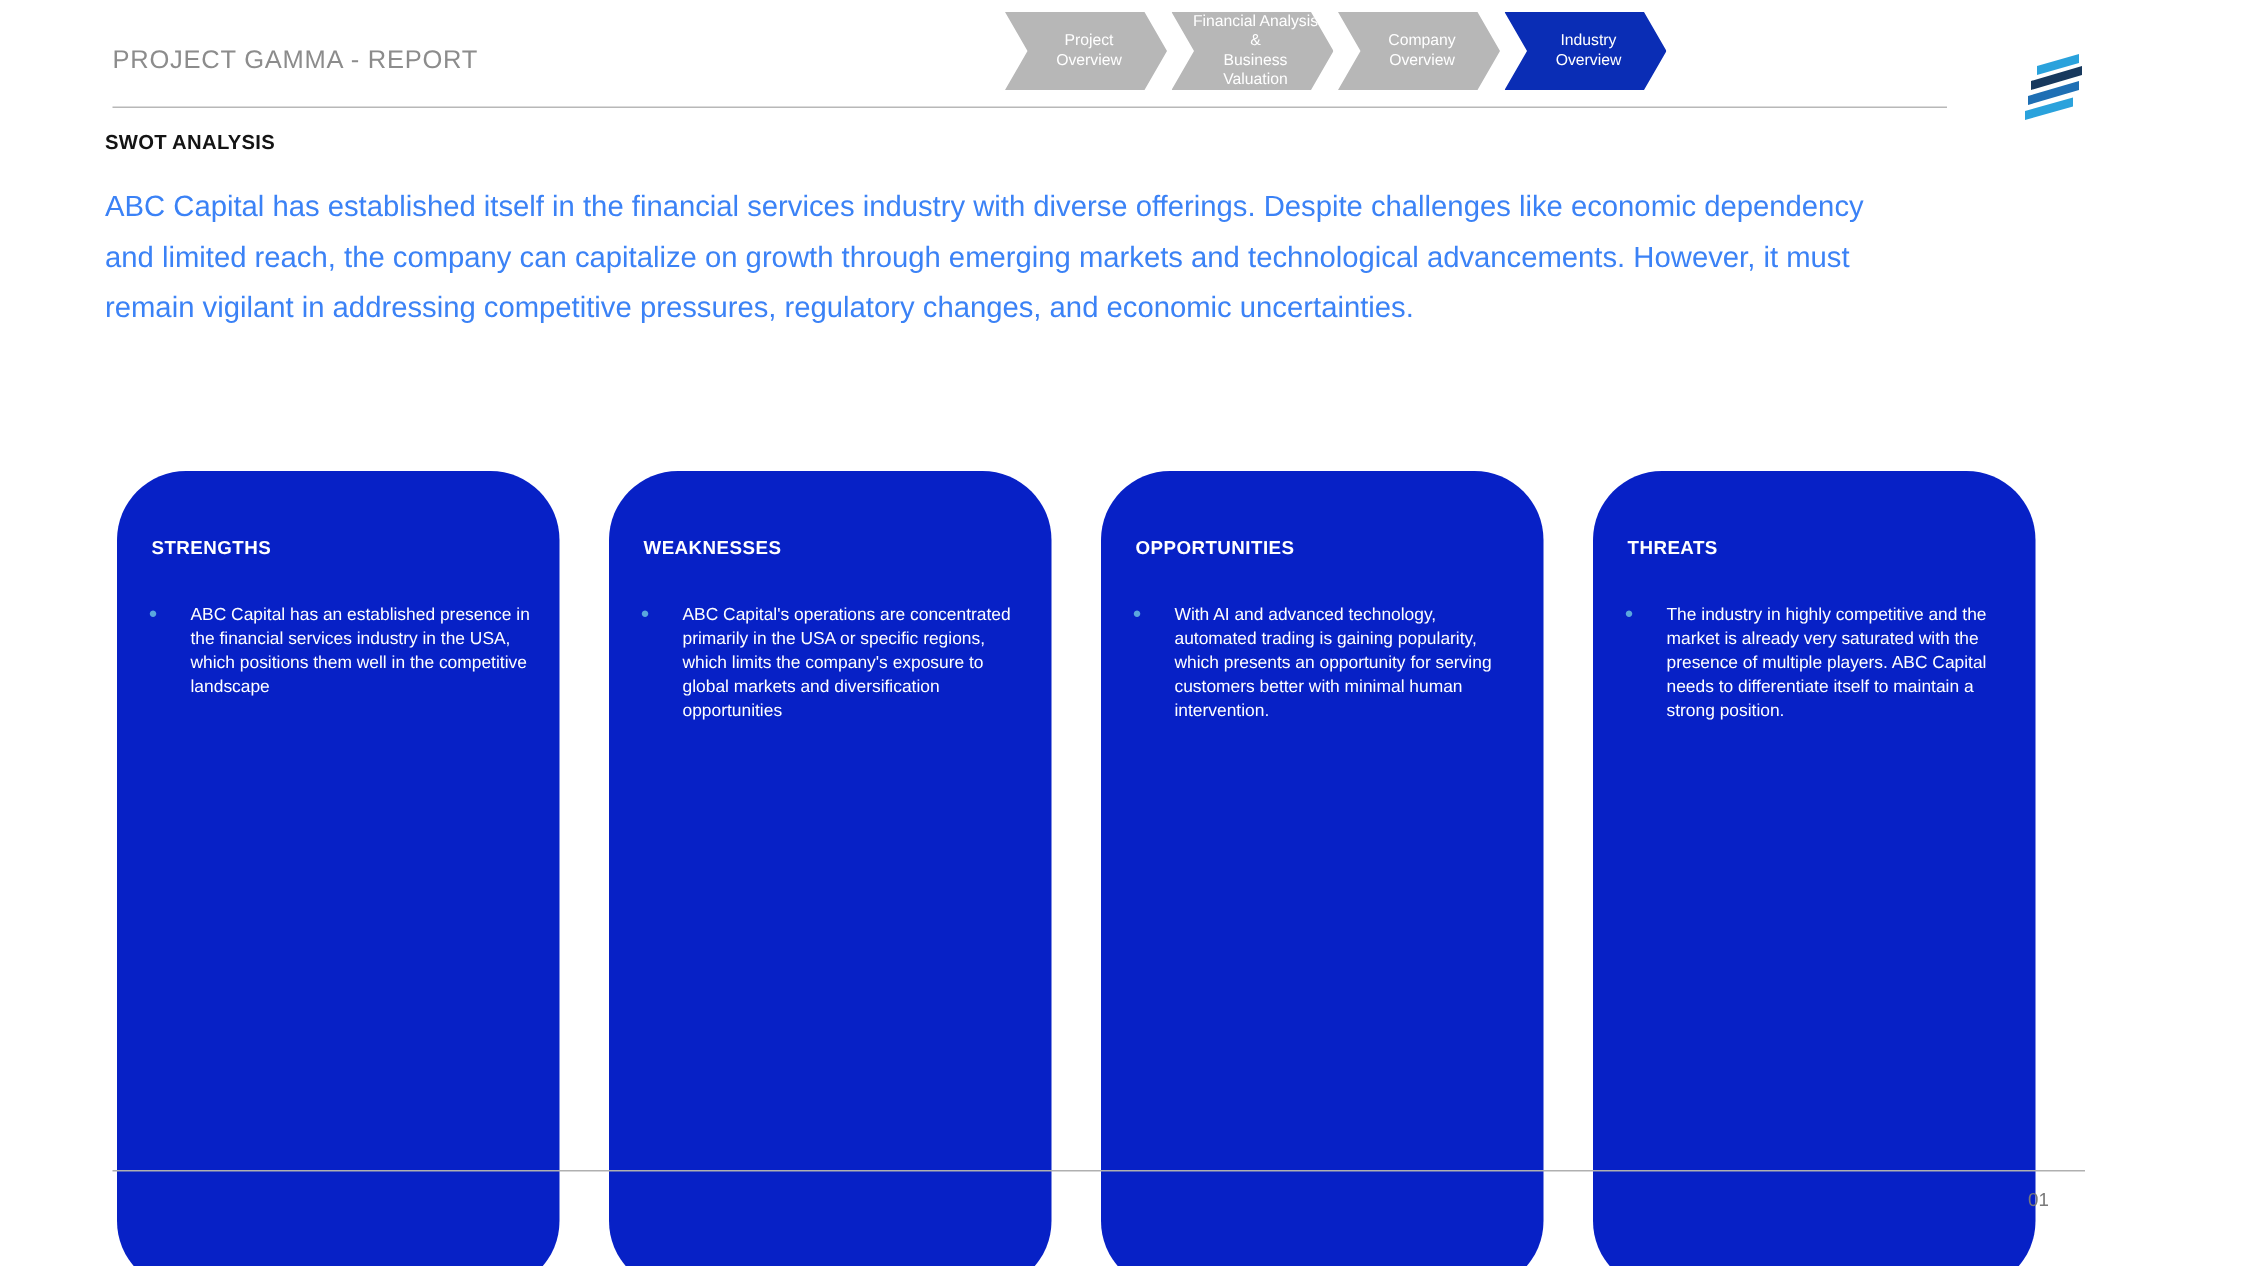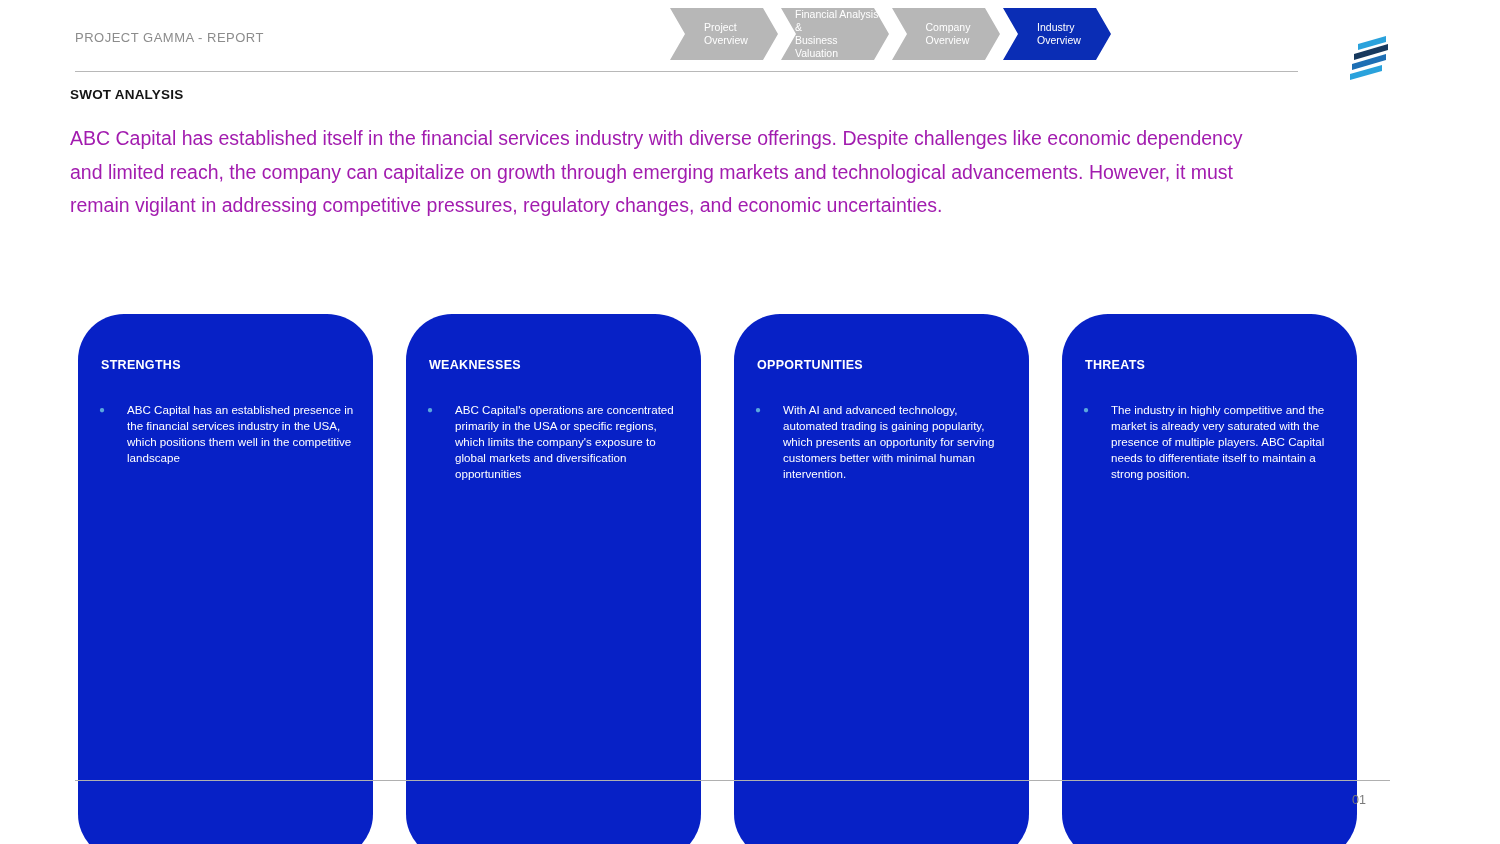--- a/index.html
+++ b/index.html
@@ -12,21 +12,21 @@
     height: 844px;
     background: #ffffff;
     overflow: hidden;
     margin: 0 auto;
   }
 
   
   .project-title {
     position: absolute;
     left: 75px; top: 30px;
-    font-size: 13px;
+    font-size: 17px;
     letter-spacing: 0.5px;
     color: #8c8c8c;
   }
 
   .header-rule {
     position: absolute;
     left: 75px; top: 71px;
     width: 1223px; height: 1px;
     background: #b8b8b8;
   }
@@ -38,20 +38,21 @@
     display: flex;
     gap: 3px;
   }
   .nav-step {
     width: 108px; height: 52px;
     background: #b7b7b7;
     color: #ffffff;
     display: flex;
     align-items: center;
     justify-content: center;
+    text-align: center;
     font-size: 10.5px;
     line-height: 1.25;
     white-space: pre-line;
     clip-path: polygon(0% 0%, calc(100% - 15px) 0%, 100% 50%, calc(100% - 15px) 100%, 0% 100%, 15px 50%);
     padding: 2px 10px 2px 14px;
   }
   .nav-step.active { background: #0a2db5; font-weight: normal; }
 
   
   .logo {
@@ -69,21 +70,21 @@
     letter-spacing: 0.2px;
     color: #141414;
   }
 
   .intro {
     position: absolute;
     left: 70px; top: 122px;
     width: 1310px;
     font-size: 19.5px;
     line-height: 33.5px;
-    color: #a21caf;
+    color: #3b82f6;
     white-space: pre-line;
   }
 
   
   .cards {
     position: absolute;
     left: 78px; top: 270px;
     width: 1279px;
     display: flex;
     gap: 33px;

